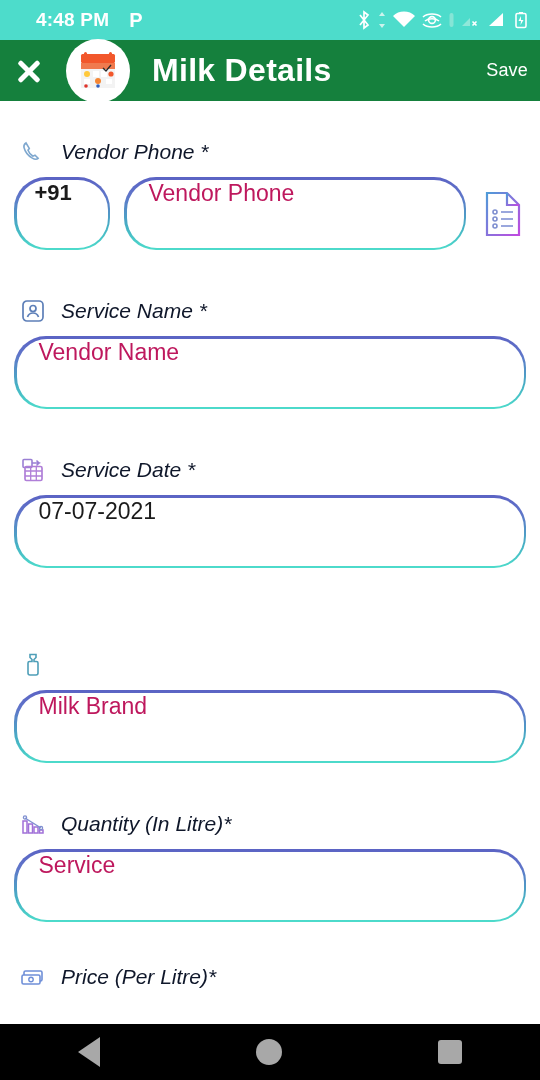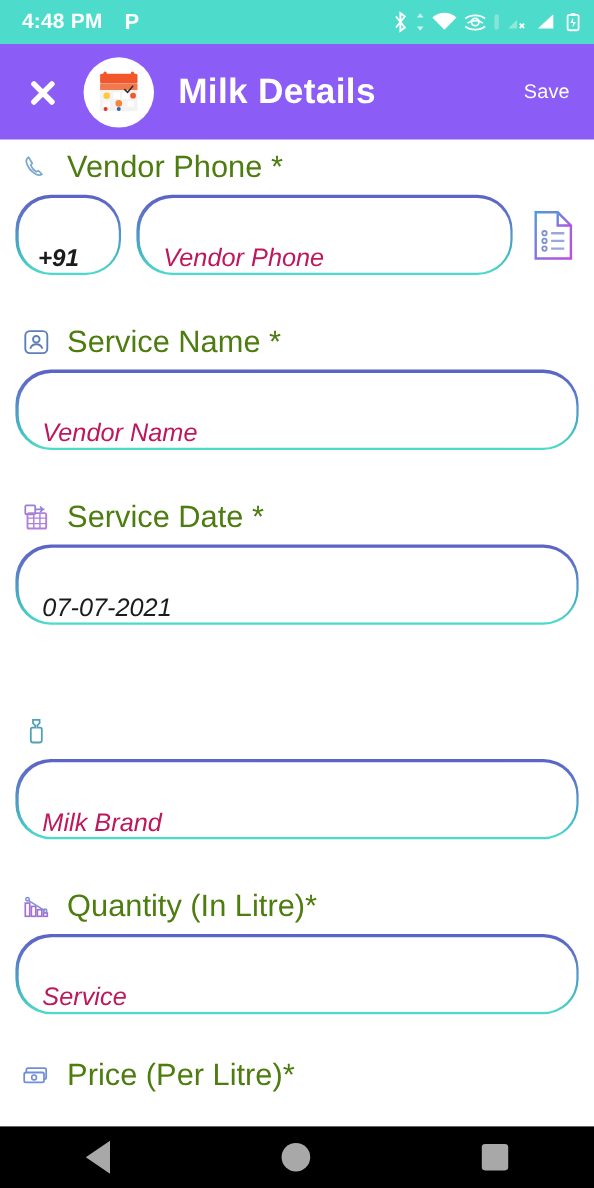--- a/index.html
+++ b/index.html
@@ -10,29 +10,29 @@
     overflow:hidden;
   }
   #app { position:relative; width:540px; height:1080px; background:#fff; }
 
   
   .statusbar{
     height:40px; background:#4ddccb;
     display:flex; align-items:center; padding:0 12px;
     color:#ffffff;
   }
-  .sb-time{ font-size:19px; font-weight:bold; letter-spacing:.2px; margin-left:8px; }
+  .sb-time{ font-size:19px; font-weight:bold; letter-spacing:.2px; margin-left:24px; }
   .sb-p{ margin-left:20px; font-size:20px; font-weight:bold; line-height:1; }
   .sb-right{ margin-left:auto; display:flex; align-items:center; gap:5px; }
   .sb-right svg{ display:block; }
 
   
   .header{
-    height:87px; background:#8b5cf6;
-    display:flex; align-items:center; padding:0 22px;
+    height:61px; background:#15803d;
+    display:flex; align-items:center; padding:0 12px;
   }
   .close-btn{ width:34px; height:34px; position:relative; flex:none; cursor:pointer; }
   .close-btn:before, .close-btn:after{
     content:""; position:absolute; left:3px; top:15px;
     width:28px; height:5px; background:#fff; border-radius:2px;
   }
   .close-btn:before{ transform:rotate(45deg); }
   .close-btn:after{ transform:rotate(-45deg); }
 
   .logo{
@@ -54,33 +54,33 @@
   .form{
     position:absolute; top:127px; left:0; right:0; bottom:56px;
     overflow:hidden; background:#fff;
   }
   .field{ padding:0 14px; }
   .field-label{
     display:flex; align-items:center; gap:13px;
     height:50px; padding-left:4px;
   }
   .field-label .lbl-txt{
-    font-size:28px; color:#4d7c0f; white-space:nowrap;
+    font-size:21px; color:#0f172a; white-space:nowrap;font-style:italic;
   }
   .ficon{ width:30px; height:30px; flex:none; display:flex; align-items:center; justify-content:center; }
   .ficon svg{ display:block; }
 
   
   .gwrap{
     border-radius:32px; padding:2.5px;
     background:linear-gradient(180deg,#5b63c4 0%,#5f74c9 25%,#45b3c4 70%,#4ddccb 100%);
   }
   .ginner{
     background:#fff; border-radius:30px; height:68px;
-    display:flex; align-items:flex-end; padding:0 22px;font-style:italic;
+    display:flex; align-items:flex-start; padding:0 22px;
   }
   .ginner .val{ font-size:23px; color:#1b1b1b; }
   .ginner .ph{ font-size:23px; color:#be185d; }
 
   .phone-row{ display:flex; align-items:center; gap:14px; padding:0 14px; }
   .cc{ width:96px; flex:none; }
   .cc .ginner{ justify-content:flex-start; padding:0 18px; }
   .cc .val{ font-weight:bold; font-size:22px; }
   .phone-main{ flex:1 1 auto; }
   .contact-icon{ width:46px; height:52px; flex:none; display:flex; align-items:center; justify-content:center; cursor:pointer; }

